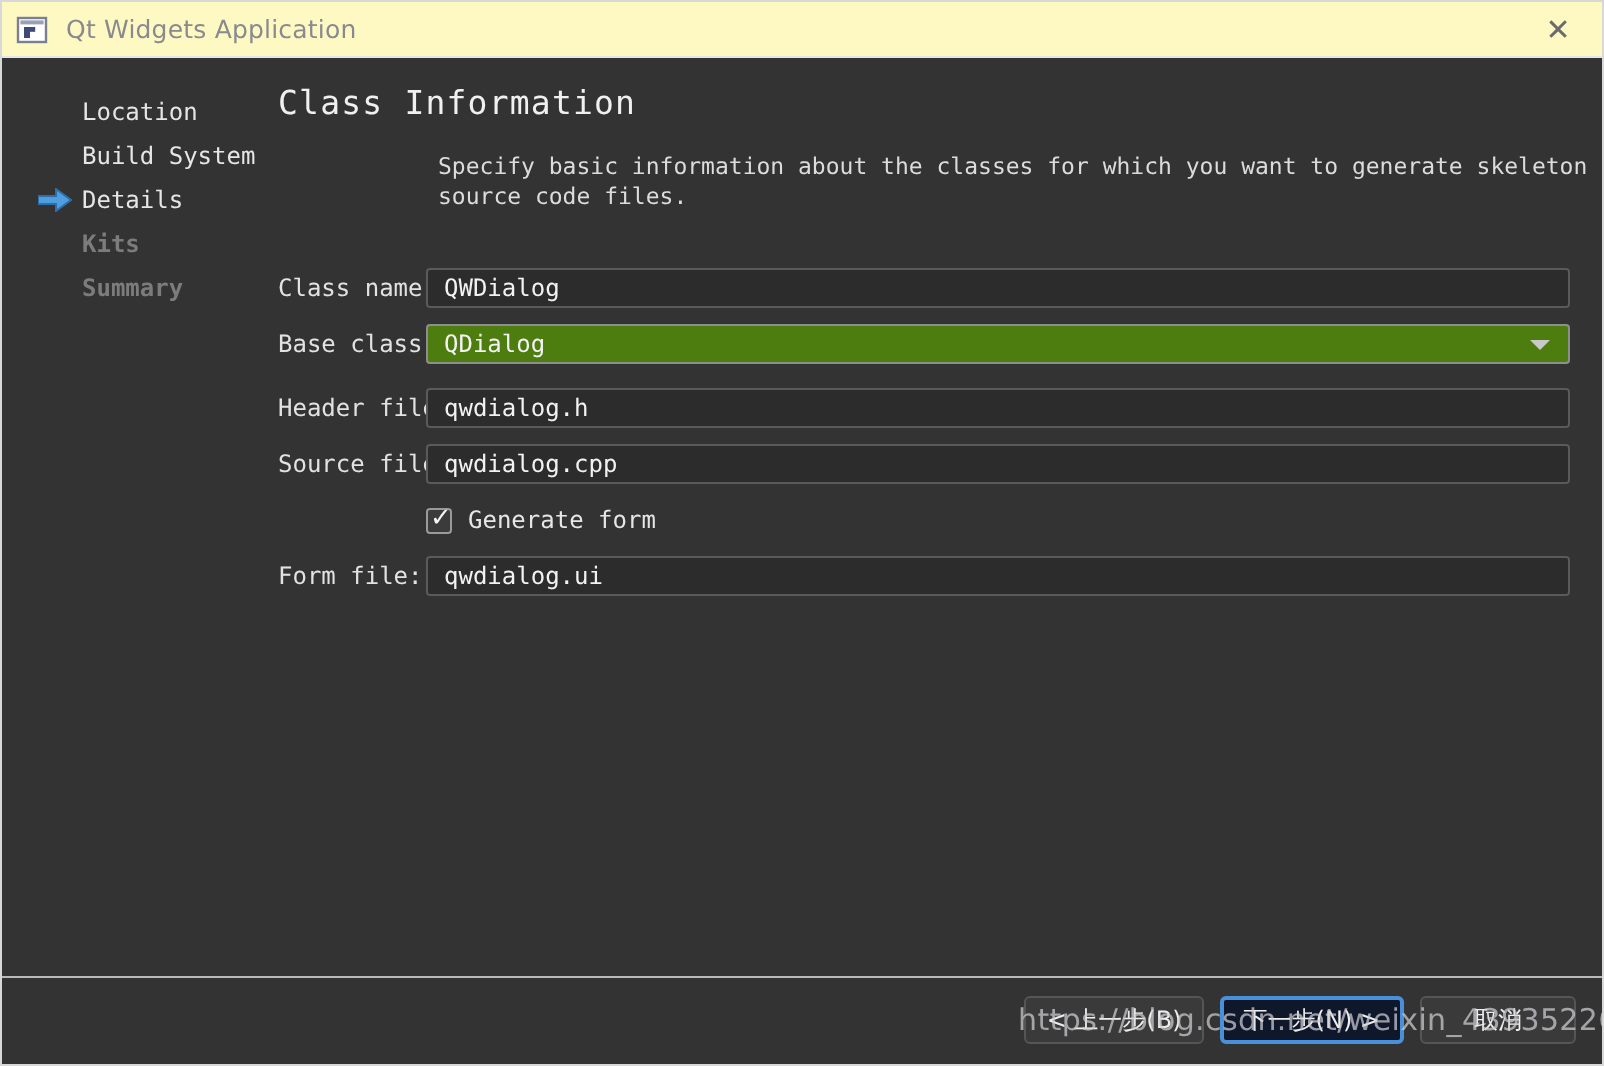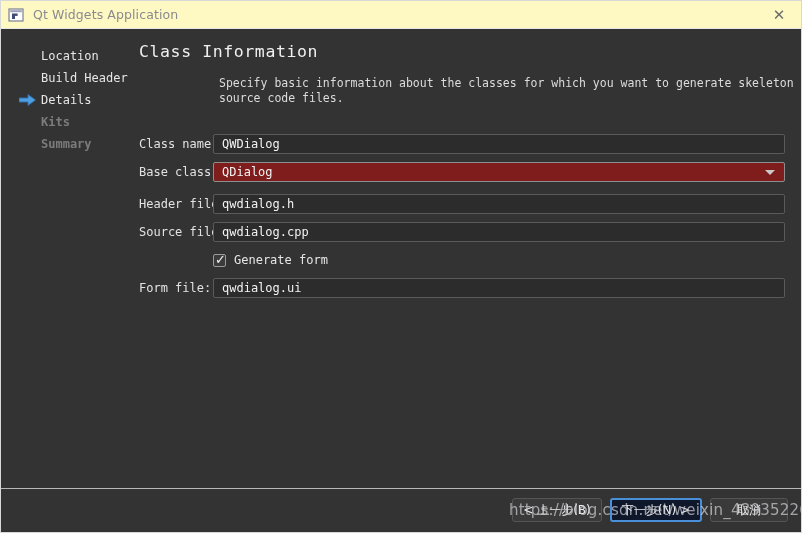--- a/index.html
+++ b/index.html
@@ -162,21 +162,21 @@
     display: flex;
     align-items: center;
     padding-left: 8px;
     font-family: "DejaVu Sans Mono", monospace;
     font-size: 12px;
     color: #f2f2f2;
     white-space: nowrap;
     overflow: hidden;
   }
   .finput.combo {
-    background: #7f1d1d;
+    background: #4d7c0f;
     border: 1px solid #8e8e8e;
     position: relative;
     padding-right: 26px;
   }
   .combo-arrow {
     position: absolute;
     right: 9px;
     top: 50%;
     margin-top: -2px;
     width: 0; height: 0;
@@ -292,21 +292,21 @@
 
     <div class="sidebar">
 
       <div class="side-item" style="margin-top:16px;">
 
         <span>Location</span>
       </div>
 
       <div class="side-item">
 
-        <span>Build Header</span>
+        <span>Build System</span>
       </div>
 
       <div class="side-item current">
         <span class="arrow">
           <svg width="17" height="12" viewBox="0 0 17 12">
             <path d="M0 4 L9 4 L9 0.5 L16.5 6 L9 11.5 L9 8 L0 8 Z" fill="#4f9fe0" stroke="#2f6fa8" stroke-width="1"></path>
           </svg>
         </span>
         <span>Details</span>
       </div>

